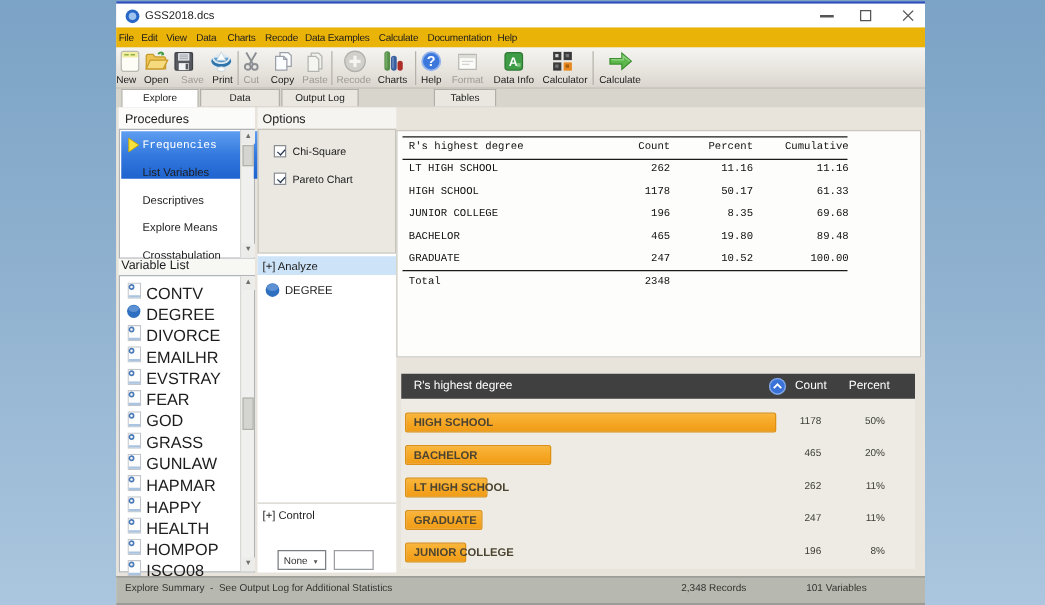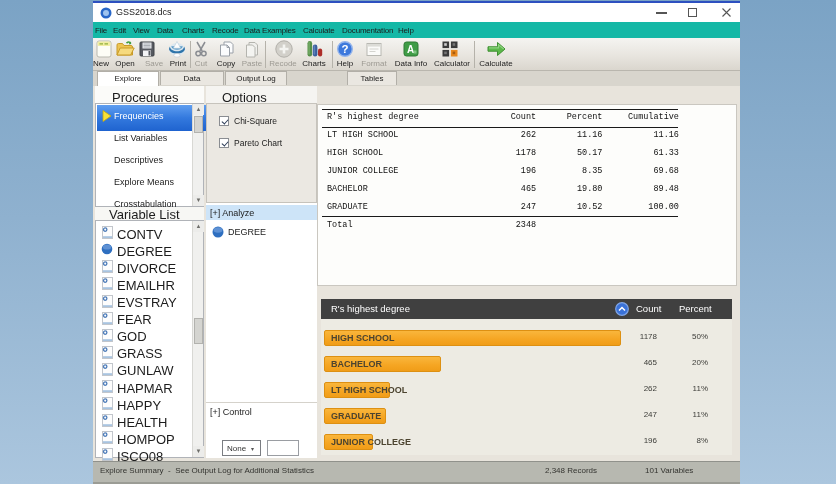--- a/index.html
+++ b/index.html
@@ -3,34 +3,34 @@
 <meta charset="utf-8">
 <style>
   html,body{margin:0;padding:0;}
   body{width:836px;height:484px;overflow:hidden;position:relative;
        background:linear-gradient(180deg,#7ba3c5 0%,#8fb1cf 45%,#abc6de 100%);
        font-family:"Liberation Sans",sans-serif;}
   .abs{position:absolute;}
   .win{position:absolute;left:93px;top:1px;width:647px;height:483px;background:#e8e4dc;}
   .titlebar{position:absolute;left:0;top:2px;width:647px;height:19px;background:#ffffff;}
   .topline{position:absolute;left:0;top:0;width:647px;height:2px;background:#2d50c0;}
-  .menubar{position:absolute;left:0;top:21px;width:647px;height:16px;background:#14b8a6;font-size:8px;letter-spacing:-0.2px;color:#1c1c1c;}
+  .menubar{position:absolute;left:0;top:21px;width:647px;height:16px;background:#eab308;font-size:8px;letter-spacing:-0.2px;color:#1c1c1c;}
   .menubar span{position:absolute;top:4px;white-space:nowrap;}
   .toolbar{position:absolute;left:0;top:37px;width:647px;height:33px;
            background:linear-gradient(180deg,#f5f4f1 0%,#e8e5df 55%,#dad6ce 100%);
            border-bottom:1px solid #b9b6ae;box-sizing:border-box;}
   .tlabel{font-size:8px;color:#1c1c1c;line-height:9px;text-align:center;white-space:nowrap;}
   .tlabel.dis{color:#9d9a93;}
   .tsep{position:absolute;top:3px;width:1px;height:27px;background:#b5b2aa;}
   .tabstrip{position:absolute;left:0;top:70px;width:647px;height:15px;background:#d8d5cd;}
   .tab{position:absolute;top:0;height:14px;background:#eae7e1;border:1px solid #b2afa8;border-bottom:none;
        box-sizing:border-box;font-size:8px;color:#1c1c1c;text-align:center;line-height:13px;}
   .tab.active{background:#ffffff;height:15px;}
   .content{position:absolute;left:0;top:85px;width:647px;height:376px;background:#e8e4dc;}
-  .panel-label{position:absolute;font-size:13px;color:#1c1c1c;margin-left:12px;}
+  .panel-label{position:absolute;font-size:10px;color:#1c1c1c;}
   .listbox{position:absolute;background:#ffffff;border:1px solid #b0b3b8;box-sizing:border-box;}
   .pitem{position:absolute;left:1px;width:96px;font-size:9px;color:#1c1c1c;padding-left:17px;white-space:nowrap;}
   .sel{background:linear-gradient(180deg,#5f9ef0 0%,#3379de 50%,#1f63cf 100%);color:#ffffff;}
   .scroll{position:absolute;background:#f0f0ee;border-left:1px solid #d8d8d4;box-sizing:border-box;}
   .sarrow{position:absolute;left:0;width:11px;height:11px;background:#ececea;color:#6e6e6a;
           font-size:6px;line-height:11px;text-align:center;}
   .sthumb{position:absolute;left:1px;width:9px;background:#d4d4d0;border:1px solid #b2b2ae;box-sizing:border-box;}
   .vitem{position:absolute;font-size:13px;color:#1c1c1c;}
   .mono{font-family:"Liberation Mono",monospace;}
   .statusbar{position:absolute;left:0;top:460px;width:647px;height:21px;background:#b7b8b0;
@@ -174,21 +174,21 @@
     <div class="tab" style="left:67px;width:64px;">Data</div>
     <div class="tab" style="left:132px;width:62px;">Output Log</div>
     <div class="tab" style="left:186px;width:58px;margin-top:16px;">SumStats</div>
     <div class="tab" style="left:254px;width:50px;">Tables</div>
   </div>
   <div class="content">
 
     <div class="abs" style="left:2px;top:0;width:109px;height:17px;background:#fbfbf9;"></div>
     <div class="panel-label" style="left:7px;top:4px;">Procedures</div>
     <div class="listbox" style="left:2px;top:17px;width:109px;height:104px;">
-      <div class="pitem sel" style="top:1px;height:26px;line-height:22px;">Frequencies</div>
+      <div class="pitem sel" style="top:1px;height:38px;line-height:22px;font-family:Liberation Mono, monospace;">Frequencies</div>
       <svg class="abs" style="left:6px;top:6px;" width="10" height="12" viewBox="0 0 10 12">
         <path d="M1 0.5 L9 6 L1 11.5 z" fill="#f7e13a" stroke="#c8a80a" stroke-width="0.8"></path>
       </svg>
       <div class="pitem" style="top:23px;height:22px;line-height:22px;">List Variables</div>
       <div class="pitem" style="top:45px;height:22px;line-height:22px;">Descriptives</div>
       <div class="pitem" style="top:67px;height:22px;line-height:22px;">Explore Means</div>
       <div class="pitem" style="top:89px;height:22px;line-height:22px;">Crosstabulation</div>
       <div class="scroll" style="left:96px;top:0;width:11px;height:102px;">
         <div class="sarrow" style="top:0;">▲</div>
         <div class="sthumb" style="top:12px;height:17px;"></div>

